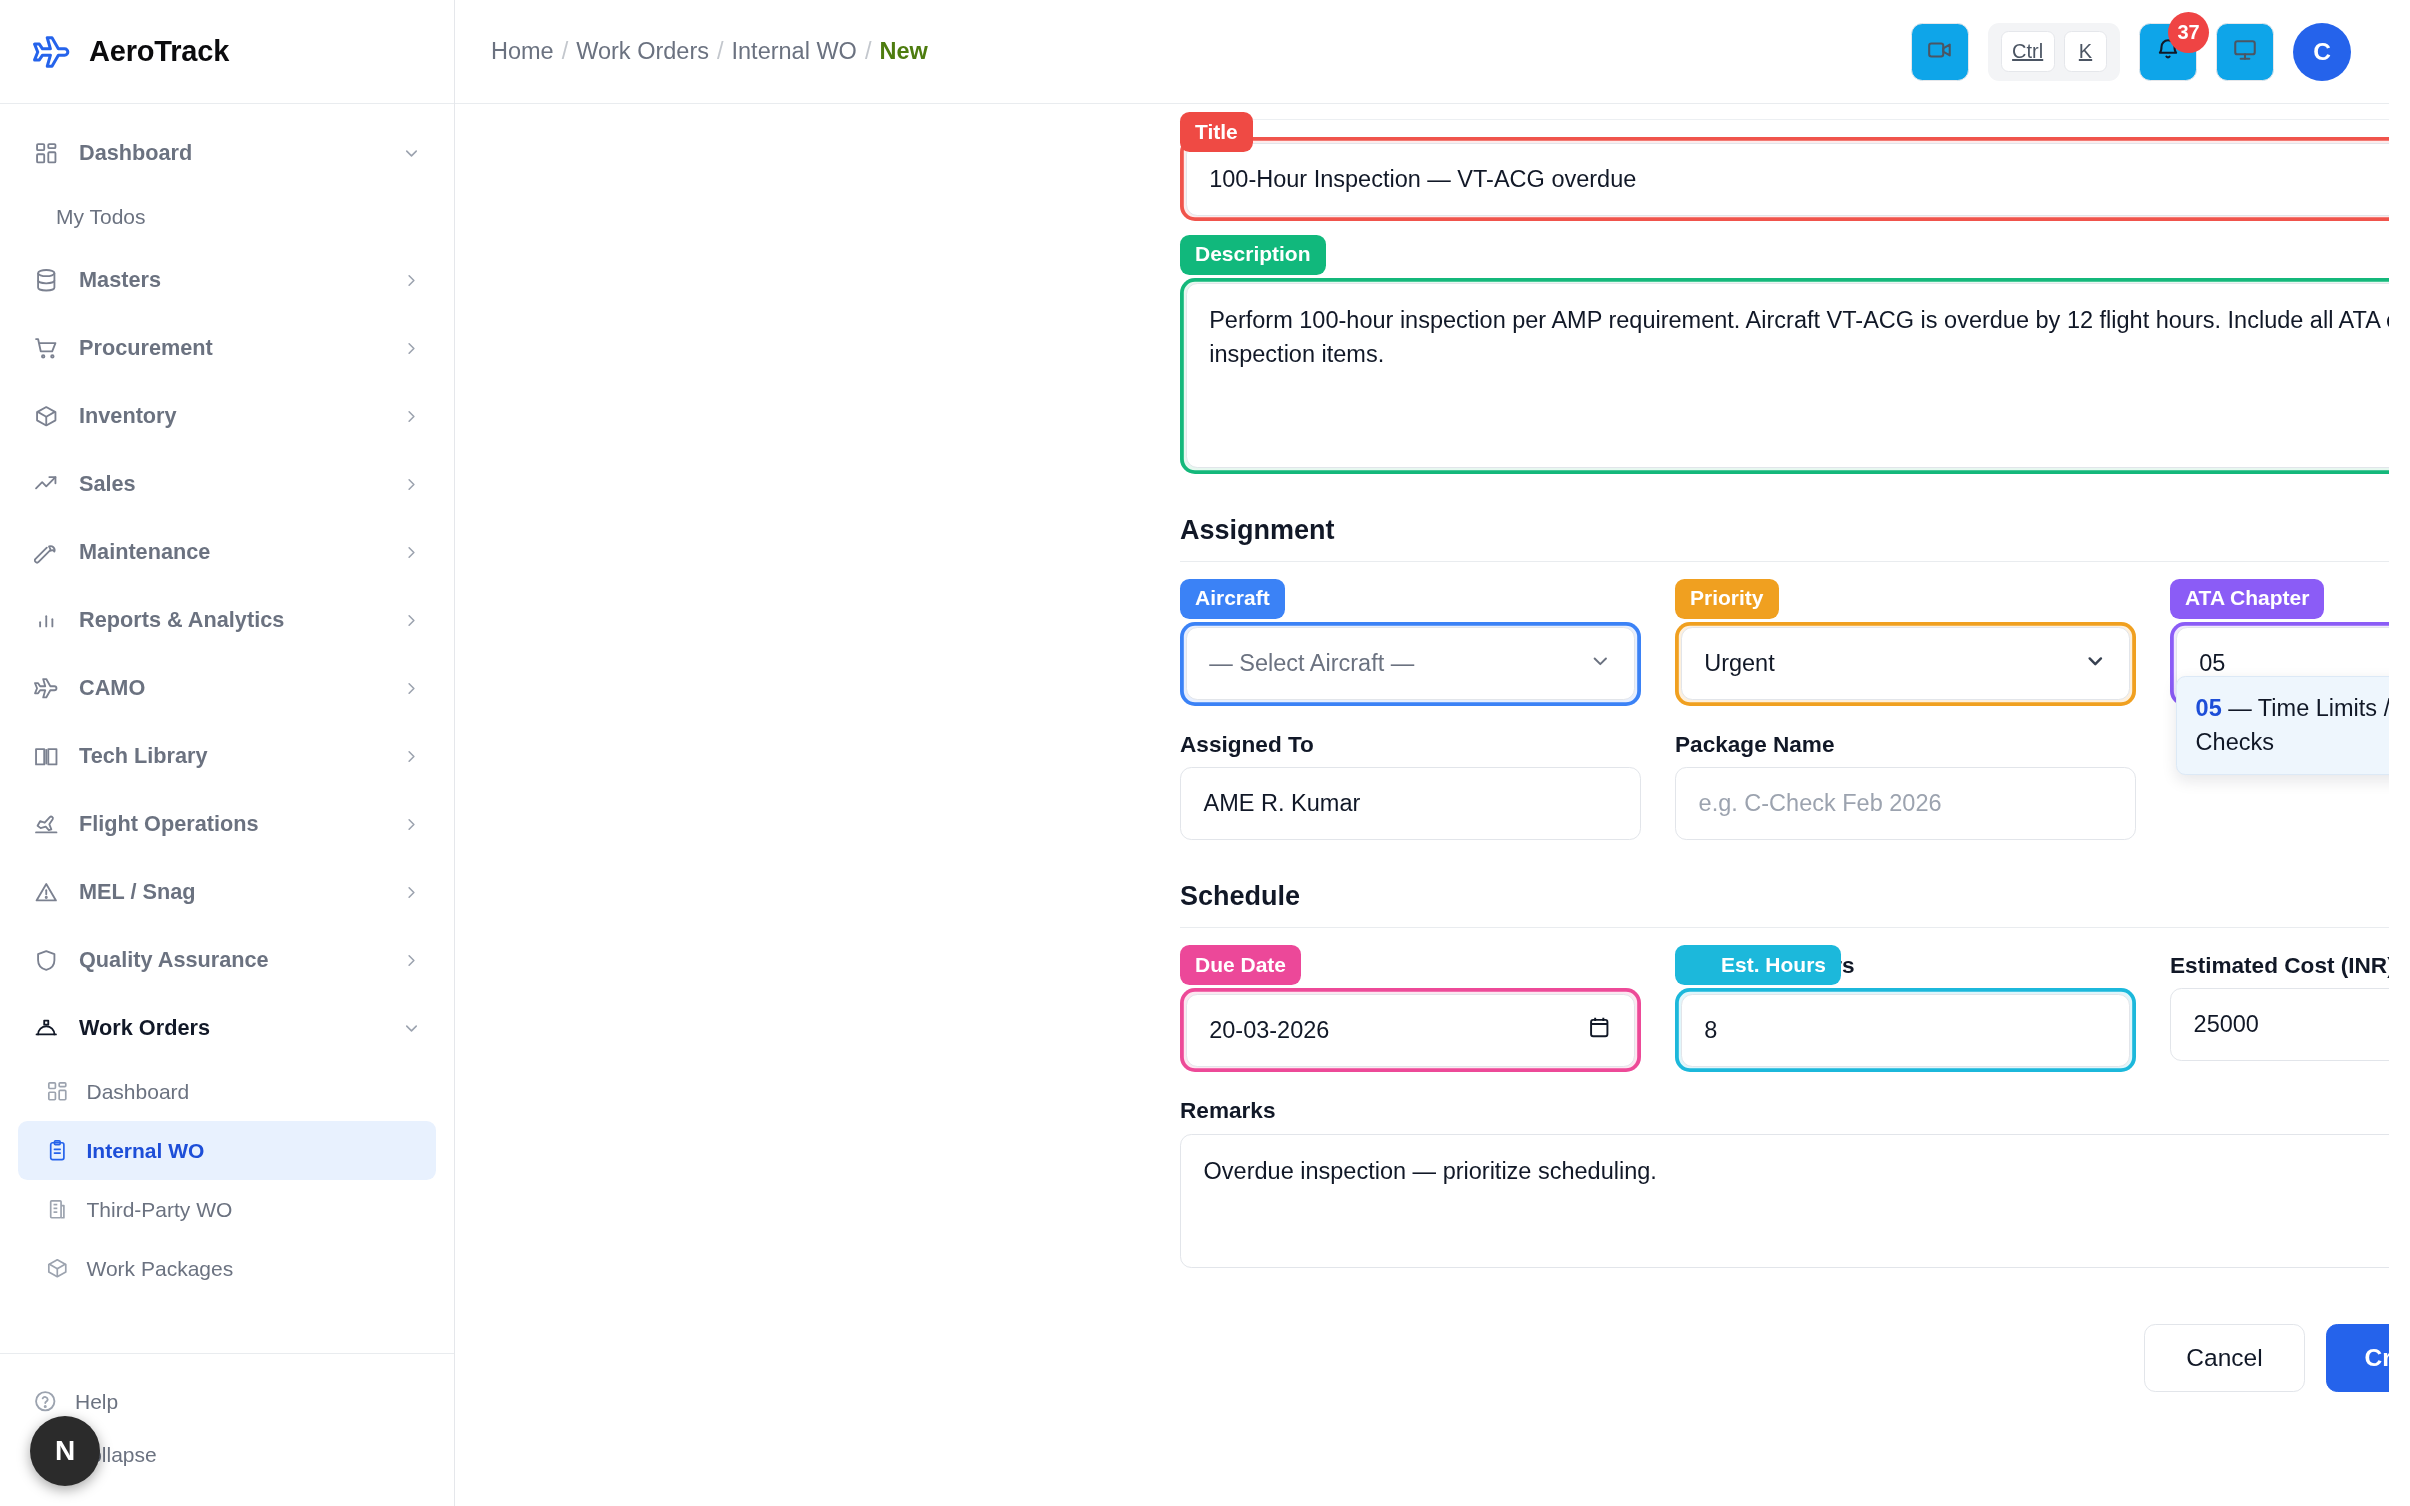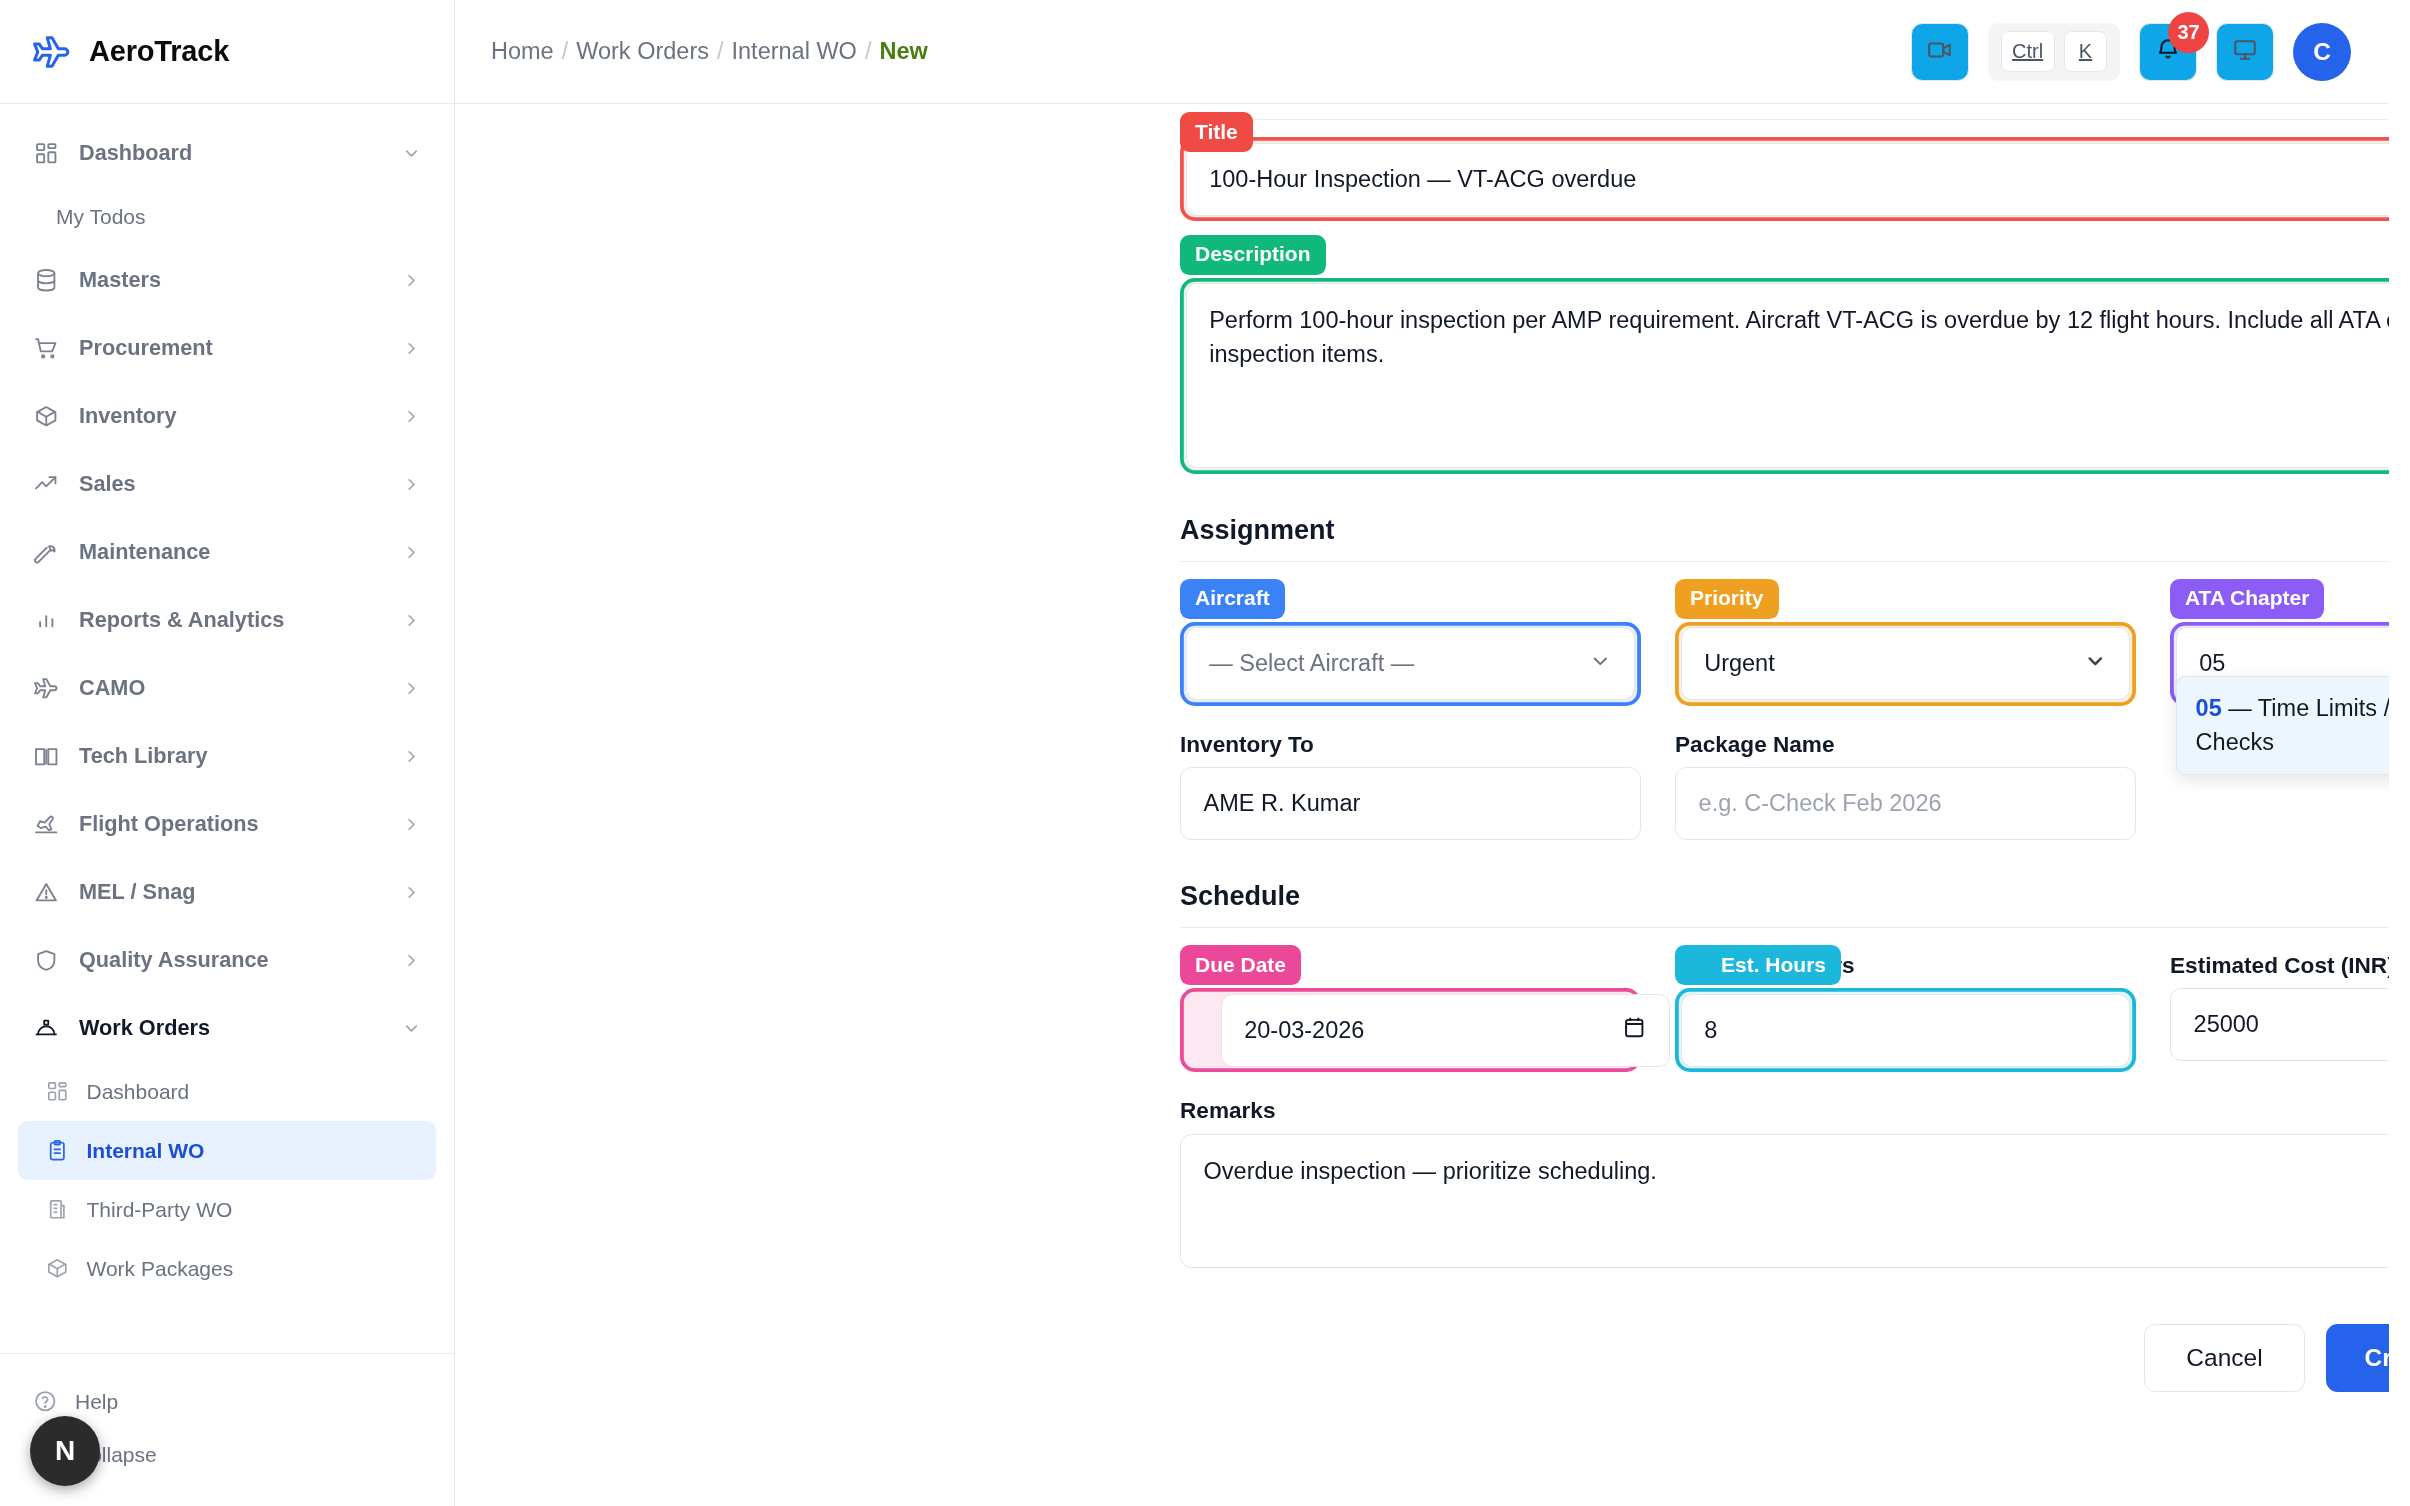--- a/index.html
+++ b/index.html
@@ -197,21 +197,21 @@
   .with-plus { display:flex; align-items:center; gap: 13px; }
 
   .suggest {
     position:absolute; left: 5.6px; top: 90px; width: 380px;
     background:#eef6fd; border:0.9px solid #dce9f6; border-radius: 9.4px;
     padding: 15px 19px; font-size: 23.5px; color:#111827; line-height:1.42;
     box-shadow: 0 5.6px 15px rgba(16,24,40,.10); z-index: 45;
   }
   .suggest b { color:#1d4ed8; font-weight:700; }
 
-  .datewrap { position:relative;margin-left:35px; }
+  .datewrap { position:relative; }
   .cal-ic { position:absolute; right: 22.6px; top:50%; transform:translateY(-50%); color:#111827;}
 
   .actions {
     display:flex; justify-content:flex-end; gap: 21px;
     margin-top: 56px;
   }
   .btn {
     height: 68px; border-radius: 11.3px; font-size: 24.5px;
     display:flex;align-items:center;justify-content:center; cursor:pointer;
     font-family:"Liberation Sans", sans-serif;
@@ -651,21 +651,21 @@
                 <b>05</b>
                 <span>— Time Limits / Maintenance Checks</span>
               </div>
             </div>
           </div>
 
           <div class="row-gap"></div>
 
           <div class="grid3">
             <div class="col field">
-              <label class="flabel">Inventory To</label>
+              <label class="flabel">Assigned To</label>
               <div class="inp">AME R. Kumar</div>
             </div>
             <div class="col field">
               <label class="flabel">Package Name</label>
               <div class="inp ph">e.g. C-Check Feb 2026</div>
             </div>
             <div class="col"></div>
           </div>
 
           <div class="section-h">Schedule</div>

